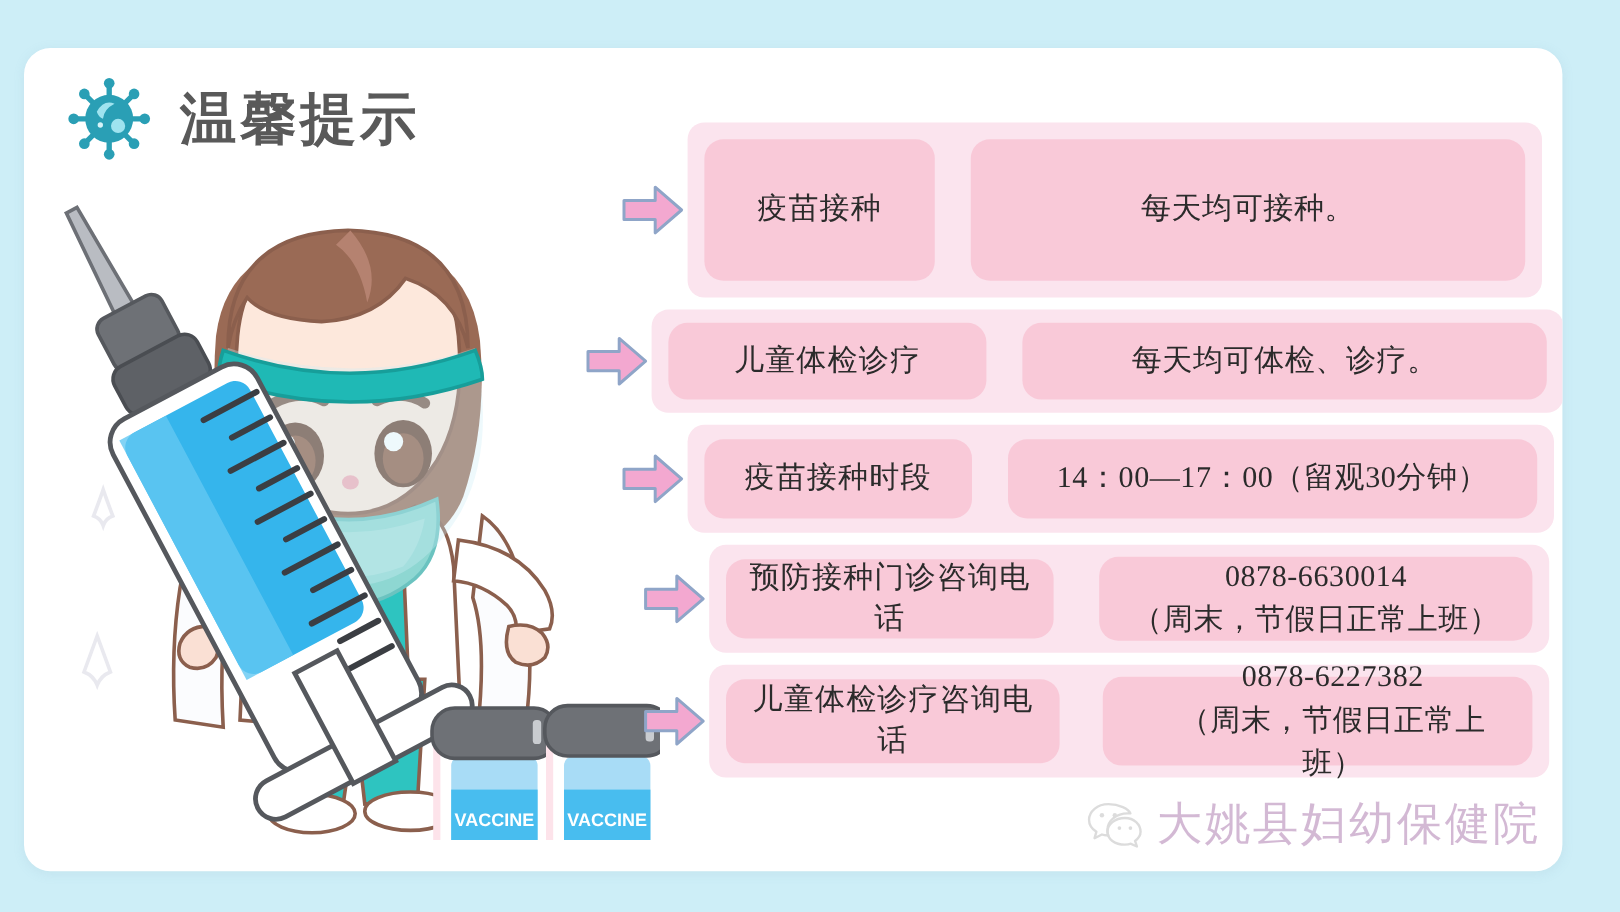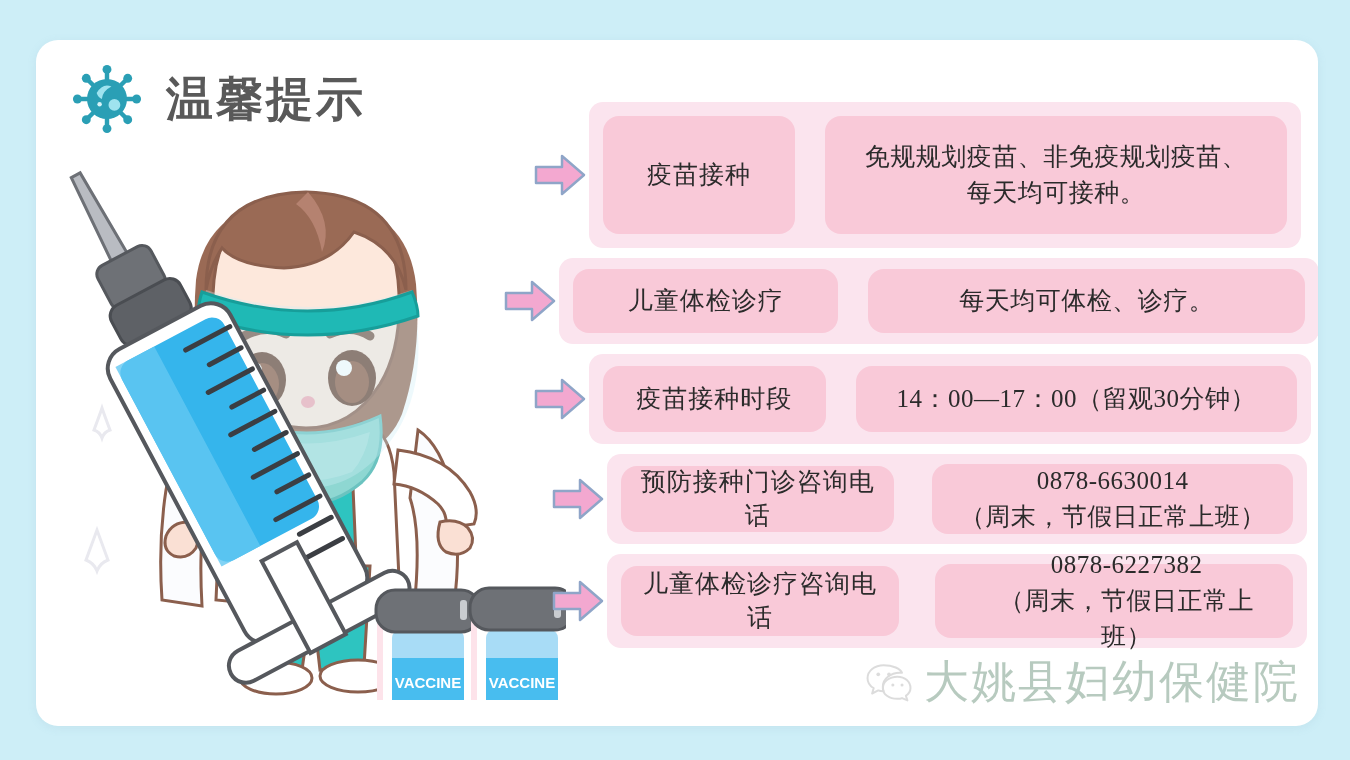--- a/index.html
+++ b/index.html
@@ -5,21 +5,21 @@
   html,body{margin:0;padding:0;}
   body{
     width:1350px;height:760px;
     background:#cdeef7;
     font-family:"Liberation Serif",serif;
     overflow:hidden;
   }
   .stage{position:relative;width:1350px;height:760px;}
 
   .card{
-    position:absolute;left:36px;top:40px;width:1282px;height:686px;
+    position:absolute;left:20px;top:40px;width:1282px;height:686px;
     background:#ffffff;border-radius:22px;
     box-shadow:0 2px 10px rgba(120,160,180,.12);
     overflow:hidden;
   }
 
   
   .header{position:absolute;left:34px;top:22px;display:flex;align-items:center;gap:22px;}
   .virus-icon{width:74px;height:74px;display:block;}
   .page-title{
     font-family:"Liberation Sans",sans-serif;
@@ -78,21 +78,21 @@
 
   
   .watermark{
     position:absolute;right:18px;bottom:14px;
     display:flex;align-items:center;gap:12px;
     opacity:.30;
   }
   .wechat-icon{width:46px;height:40px;display:block;}
   .wm-text{
     font-family:"Liberation Sans",sans-serif;
-    font-size:45px;color:#14532d;letter-spacing:2px;white-space:nowrap;
+    font-size:38px;color:#701a75;letter-spacing:2px;white-space:nowrap;
   }
 </style>
 </head>
 <body>
 
 <div class="stage">
   <div class="card">
 
     <div class="header">
       <span>
@@ -234,21 +234,20 @@
 
       <div class="row r1">
         <span class="arrow">
           <svg width="54" height="46" viewBox="0 0 54 46">
             <path d="M3 15 L29 15 L29 4 L51 23 L29 42 L29 31 L3 31 Z" fill="#f3a8d0" stroke="#8fa5c8" stroke-width="2.5" stroke-linejoin="round"></path>
           </svg>
         </span>
         <div class="band">
           <div class="pill pill-label">疫苗接种</div>
           <div class="pill pill-value two-line">
-            <div>免规规划疫苗、非免疫规划疫苗、</div>
             <div>每天均可接种。</div>
           </div>
         </div>
       </div>
 
       <div class="row r2">
         <span class="arrow">
           <svg width="54" height="46" viewBox="0 0 54 46">
             <path d="M3 15 L29 15 L29 4 L51 23 L29 42 L29 31 L3 31 Z" fill="#f3a8d0" stroke="#8fa5c8" stroke-width="2.5" stroke-linejoin="round"></path>
           </svg>

